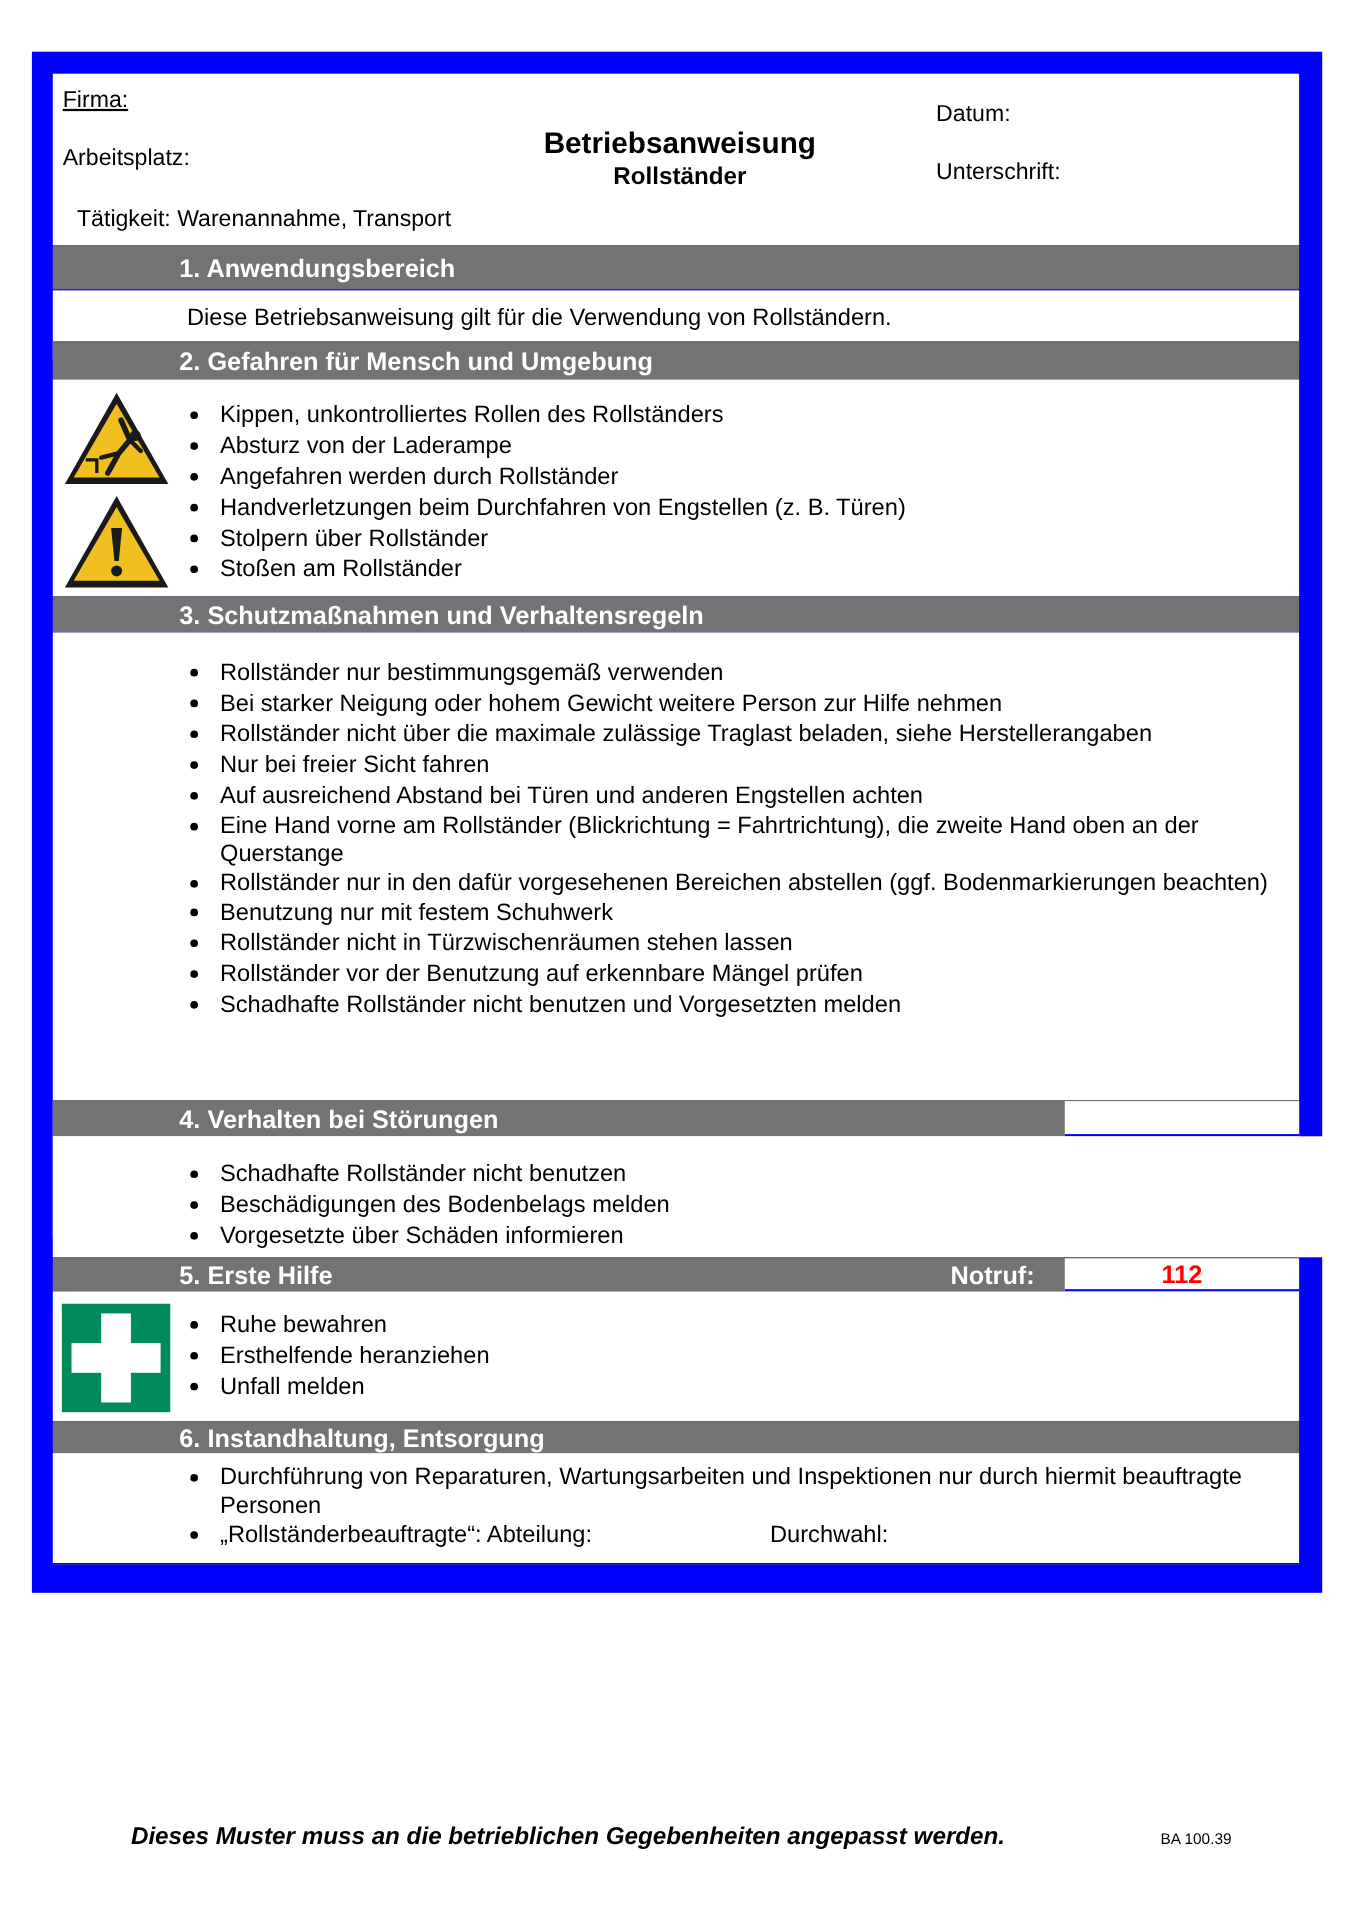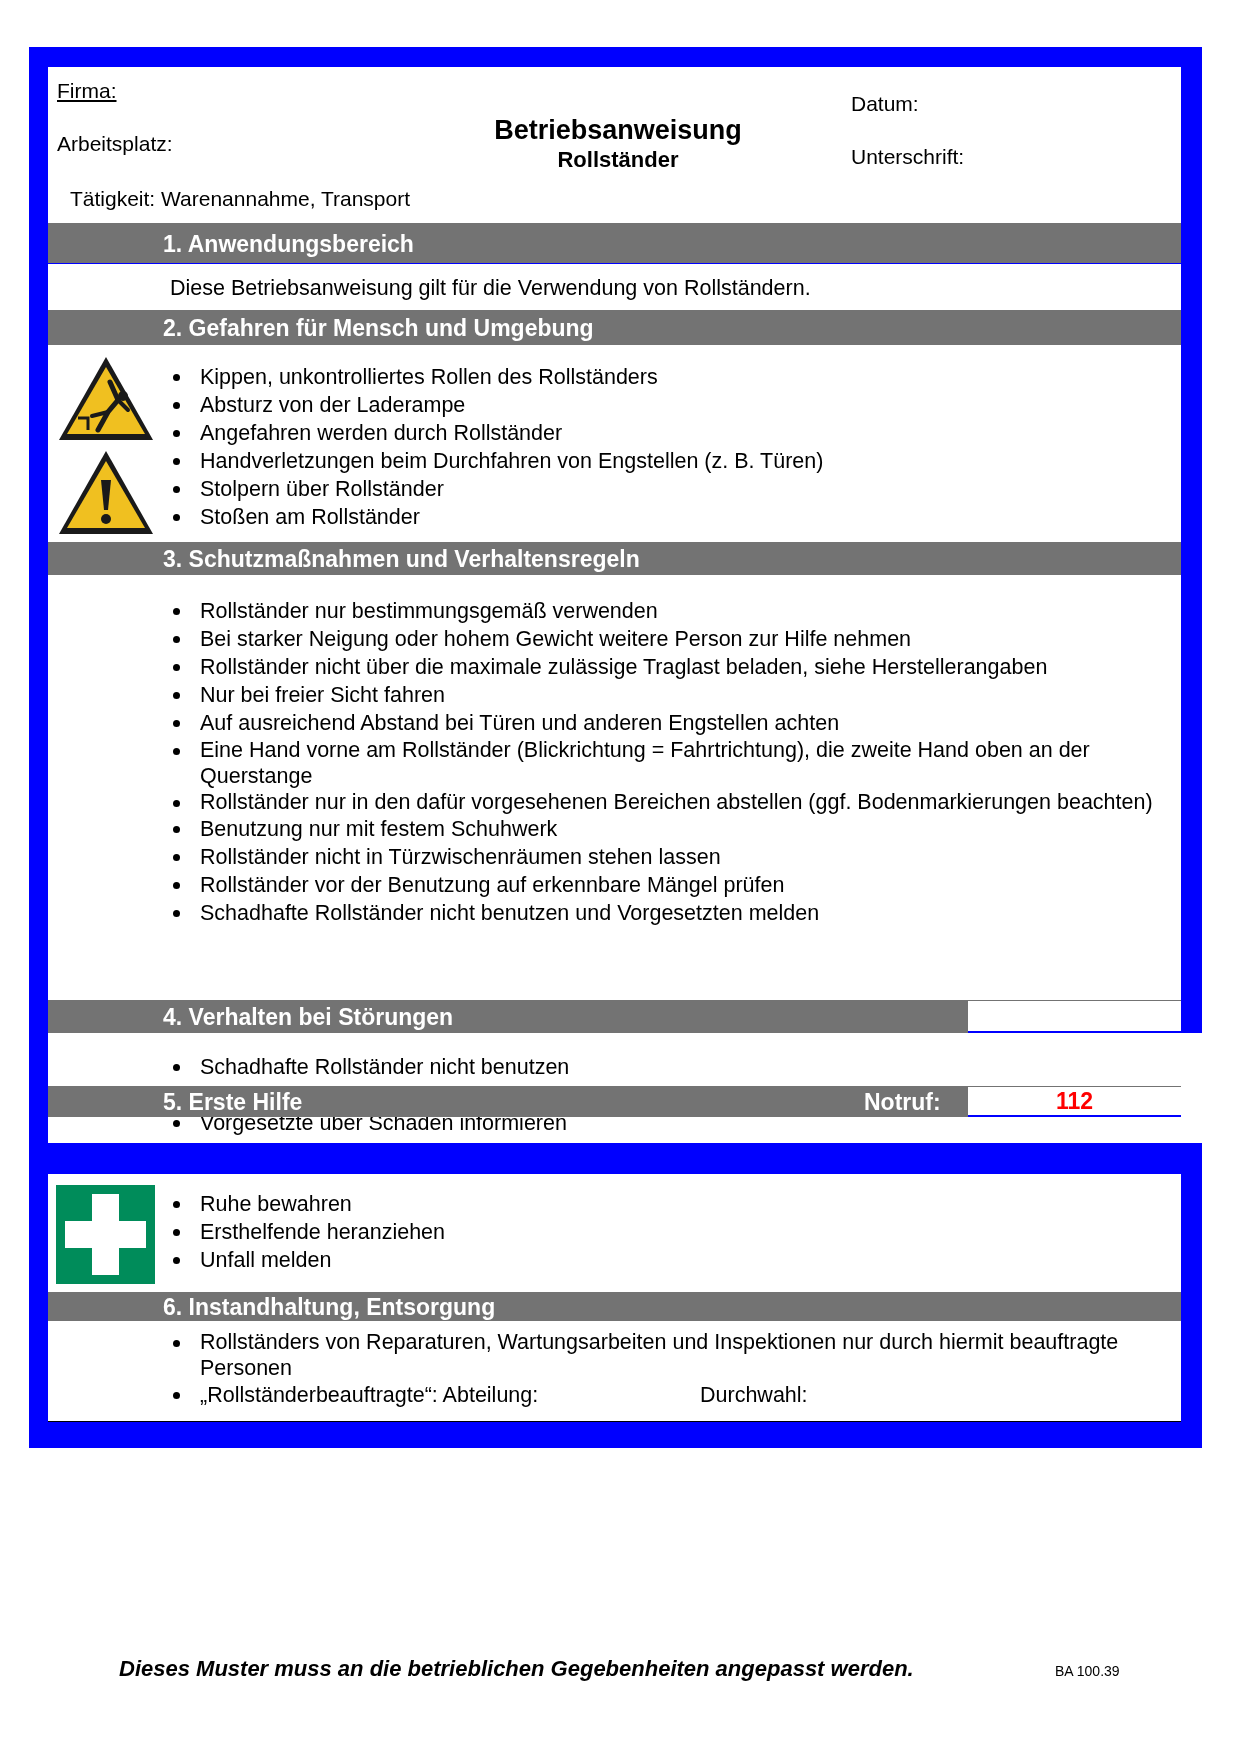--- a/index.html
+++ b/index.html
@@ -94,21 +94,21 @@
   <div class="white" style="left:920px;top:1px;width:213px;height:30px;border-bottom:2px solid #0000ff;"></div>
 </div>
 <div class="white" style="left:48px;top:1033px;width:1133px;height:110px;padding-left:32px;">
   <ul class="blist" style="top:20px;">
     <li>Schadhafte Rollständer nicht benutzen</li>
     <li>Beschädigungen des Bodenbelags melden</li>
     <li>Vorgesetzte über Schäden informieren</li>
   </ul>
 </div>
 
-<div class="bar" style="top:1086px;height:31px;">
+<div class="bar" style="top:1143px;height:31px;">
   <span class="bar-title" style="top:3px;">5. Erste Hilfe</span>
   <span class="abs" style="left:816px;top:3px;color:#fff;font-weight:bold;font-size:23px;white-space:nowrap;">Notruf:</span>
   <div class="white" style="left:920px;top:1px;width:213px;height:28px;border-bottom:2px solid #0000ff;text-align:center;">
     <span style="color:#ff0000;font-weight:bold;font-size:23px;line-height:29px;">112</span>
   </div>
 </div>
 <div class="white" style="left:48px;top:1174px;width:1133px;height:118px;">
   <svg class="sign" style="left:8px;top:11px;" width="99" height="99" viewBox="0 0 99 99">
     <rect x="0" y="0" width="99" height="99" fill="#008c5a"></rect>
     <rect x="36" y="9" width="27" height="81" fill="#fff"></rect>
@@ -119,21 +119,21 @@
     <li>Ersthelfende heranziehen</li>
     <li>Unfall melden</li>
   </ul>
 </div>
 
 <div class="bar" style="top:1292px;height:29px;">
   <span class="bar-title" style="top:2px;">6. Instandhaltung, Entsorgung</span>
 </div>
 <div class="white" style="left:48px;top:1321px;width:1133px;height:100px;border-bottom:1px solid #000;">
   <ul class="blist" style="top:8px;width:960px;">
-    <li style="line-height:26px;">Rollständers von Reparaturen, Wartungsarbeiten und Inspektionen nur durch hiermit beauftragte Personen</li>
+    <li style="line-height:26px;">Durchführung von Reparaturen, Wartungsarbeiten und Inspektionen nur durch hiermit beauftragte Personen</li>
     <li>
       <span>„Rollständerbeauftragte“: Abteilung:</span>
       <span style="position:absolute;left:527px;white-space:nowrap;">Durchwahl:</span>
     </li>
   </ul>
 </div>
 
 <div class="footer-text">Dieses Muster muss an die betrieblichen Gegebenheiten angepasst werden.</div>
 <div class="footer-code">BA 100.39</div>
 

